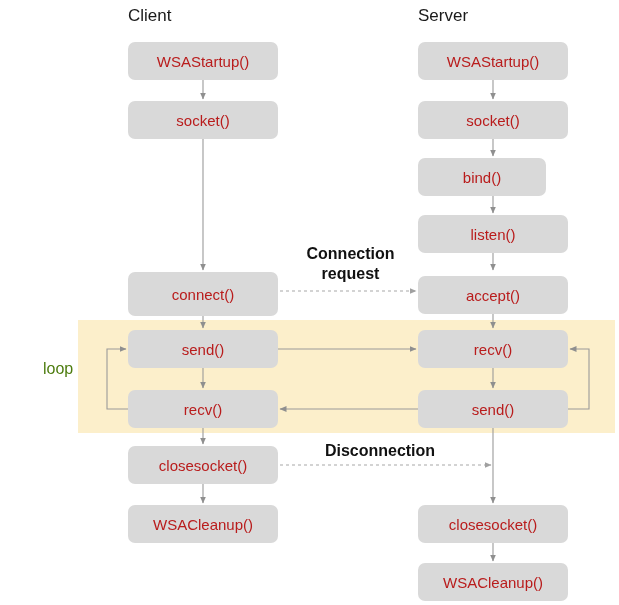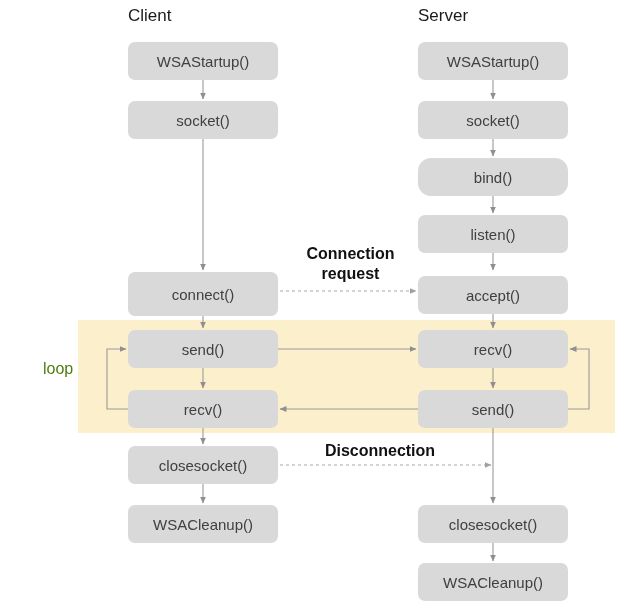--- a/index.html
+++ b/index.html
@@ -35,21 +35,21 @@
     white-space: nowrap;
   }
   .node {
     position: absolute;
     background: #D9D9D9;
     border-radius: 7px;
     display: flex;
     align-items: center;
     justify-content: center;
     font-size: 15px;
-    color: #404040;
+    color: #b91c1c;
     white-space: nowrap;
   }
   .edge-label {
     position: absolute;
     font-size: 16px;
     font-weight: bold;
     color: #111111;
     text-align: center;
     line-height: 1.25;
     white-space: pre-line;
@@ -122,21 +122,21 @@
   <div id="node-layer">
       <div class="node" style="left: 128px; top: 42px; width: 150px; height: 38px;">WSAStartup()</div>
       <div class="node" style="left: 128px; top: 101px; width: 150px; height: 38px;">socket()</div>
       <div class="node" style="left: 128px; top: 272px; width: 150px; height: 44px;">connect()</div>
       <div class="node" style="left: 128px; top: 330px; width: 150px; height: 38px;">send()</div>
       <div class="node" style="left: 128px; top: 390px; width: 150px; height: 38px;">recv()</div>
       <div class="node" style="left: 128px; top: 446px; width: 150px; height: 38px;">closesocket()</div>
       <div class="node" style="left: 128px; top: 505px; width: 150px; height: 38px;">WSACleanup()</div>
       <div class="node" style="left: 418px; top: 42px; width: 150px; height: 38px;">WSAStartup()</div>
       <div class="node" style="left: 418px; top: 101px; width: 150px; height: 38px;">socket()</div>
-      <div class="node" style="left: 418px; top: 158px; width: 150px; height: 38px; border-radius: 13px;">bind()</div>
+      <div class="node" style="left: 418px; top: 158px; width: 128px; height: 38px;">bind()</div>
       <div class="node" style="left: 418px; top: 215px; width: 150px; height: 38px;">listen()</div>
       <div class="node" style="left: 418px; top: 276px; width: 150px; height: 38px;">accept()</div>
       <div class="node" style="left: 418px; top: 330px; width: 150px; height: 38px;">recv()</div>
       <div class="node" style="left: 418px; top: 390px; width: 150px; height: 38px;">send()</div>
       <div class="node" style="left: 418px; top: 505px; width: 150px; height: 38px;">closesocket()</div>
       <div class="node" style="left: 418px; top: 563px; width: 150px; height: 38px;">WSACleanup()</div>
       <div class="edge-label" style="left: 288px; top: 244px; width: 125px;">Connection
 request</div>
       <div class="edge-label" style="left: 310px; top: 441px; width: 140px;">Disconnection</div>
     </div>

